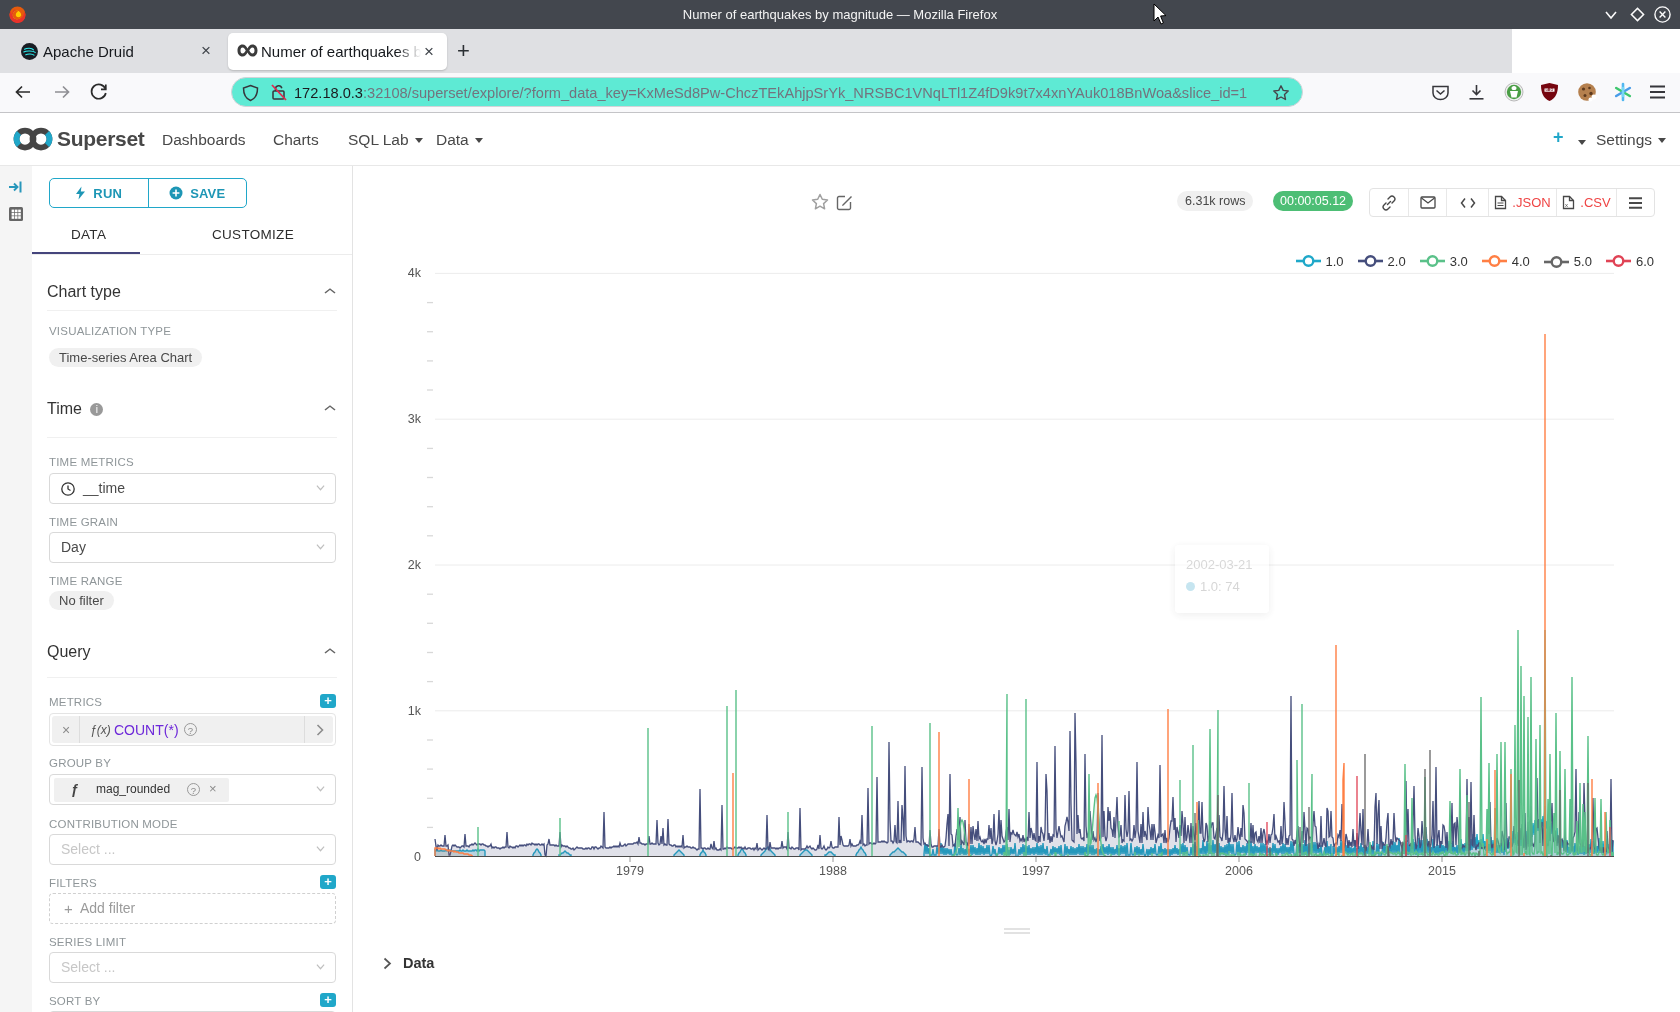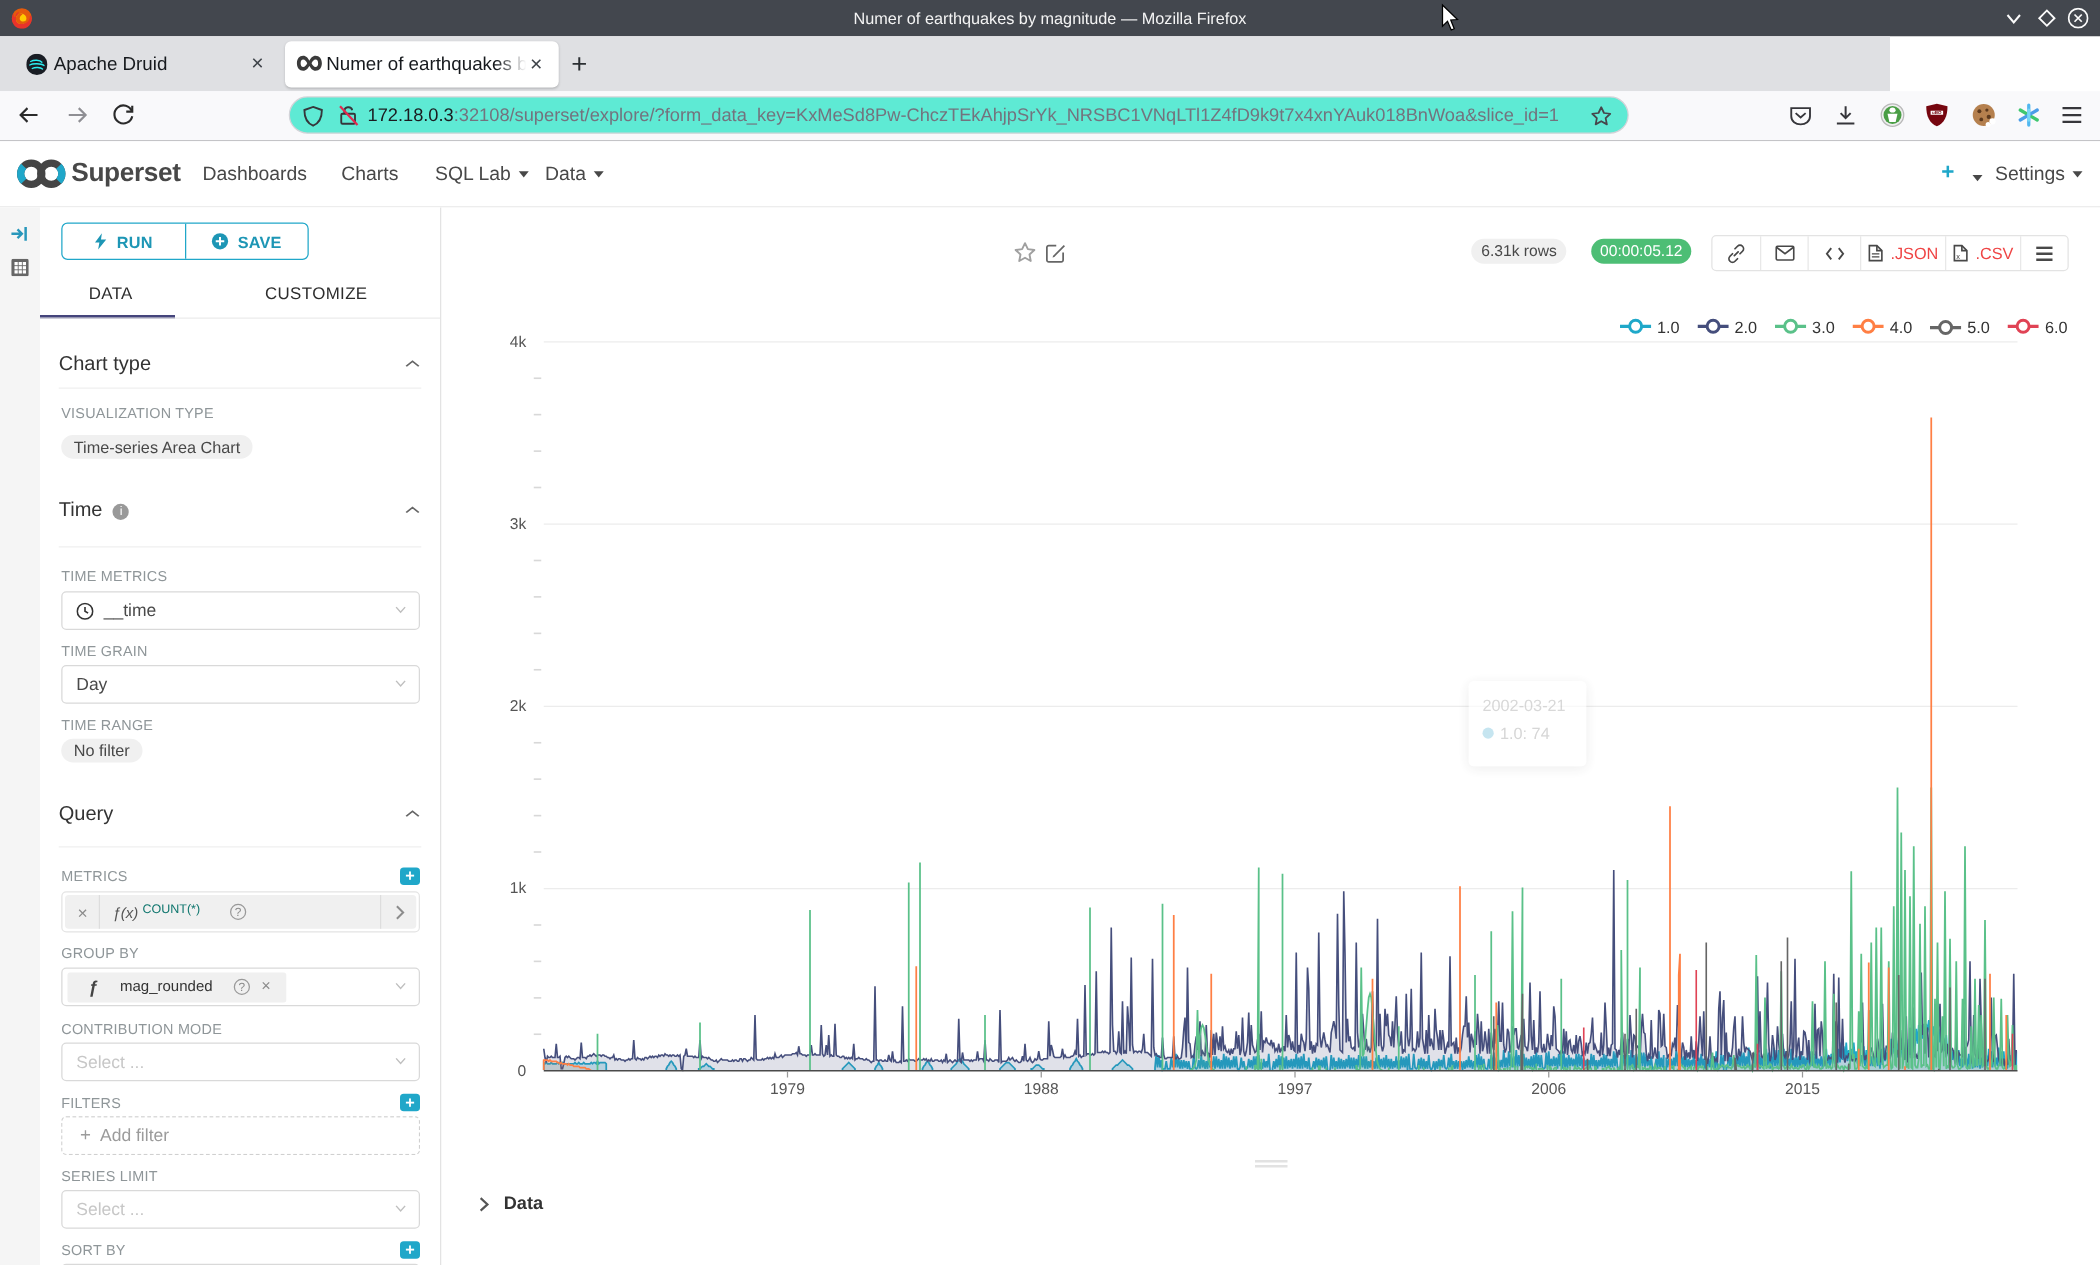--- a/index.html
+++ b/index.html
@@ -268,21 +268,21 @@
           <path d="M1 6.5 L6 1.5 L11 6.5" stroke="#666" stroke-width="1.5" fill="none"></path>
         </svg>
       <div class="divider" style="top:511px"></div>
       <div class="lbl" style="top:530px">METRICS</div>
       <div class="plusbtn" style="left:288px;top:528px">+</div>
       <div style="position:absolute;left:17px;top:547px;width:287px;height:33px;border:1px solid #e4e4e4;border-radius:4px;background:#fff">
         <div style="position:absolute;left:2px;top:2px;right:2px;bottom:2px;background:#f0f0f0;border-radius:3px">
           <span style="position:absolute;left:10px;top:6px;color:#8c8c8c;font-size:14px">×</span>
           <div style="position:absolute;left:27px;top:0;bottom:0;width:1px;background:#ddd"></div>
           <span style="position:absolute;left:38px;top:7px;font-size:12px;font-style:italic;color:#555">ƒ(x)</span>
-          <span style="position:absolute;left:62px;top:6px;font-size:10px;color:#0f766e">COUNT(*)</span>
+          <span style="position:absolute;left:62px;top:6px;font-size:14px;color:#6d28d9">COUNT(*)</span>
           <span style="position:absolute;left:132px;top:7px;width:13px;height:13px;border:1px solid #999;border-radius:50%;color:#888;font-size:9.5px;text-align:center;line-height:13px">?</span>
           <div style="position:absolute;right:28px;top:0;bottom:0;width:1px;background:#ddd"></div>
           <svg style="position:absolute;right:9px;top:8px" width="8" height="12" viewBox="0 0 8 12">
               <path d="M1.5 1 L6.5 6 L1.5 11" stroke="#8c8c8c" stroke-width="1.6" fill="none"></path>
             </svg>
         </div>
       </div>
       <div class="lbl" style="top:591px">GROUP BY</div>
       <div class="sel" style="top:608px">
         <div style="position:absolute;left:4px;top:3px;height:24px;background:#f0f0f0;border-radius:2px;width:175px">

